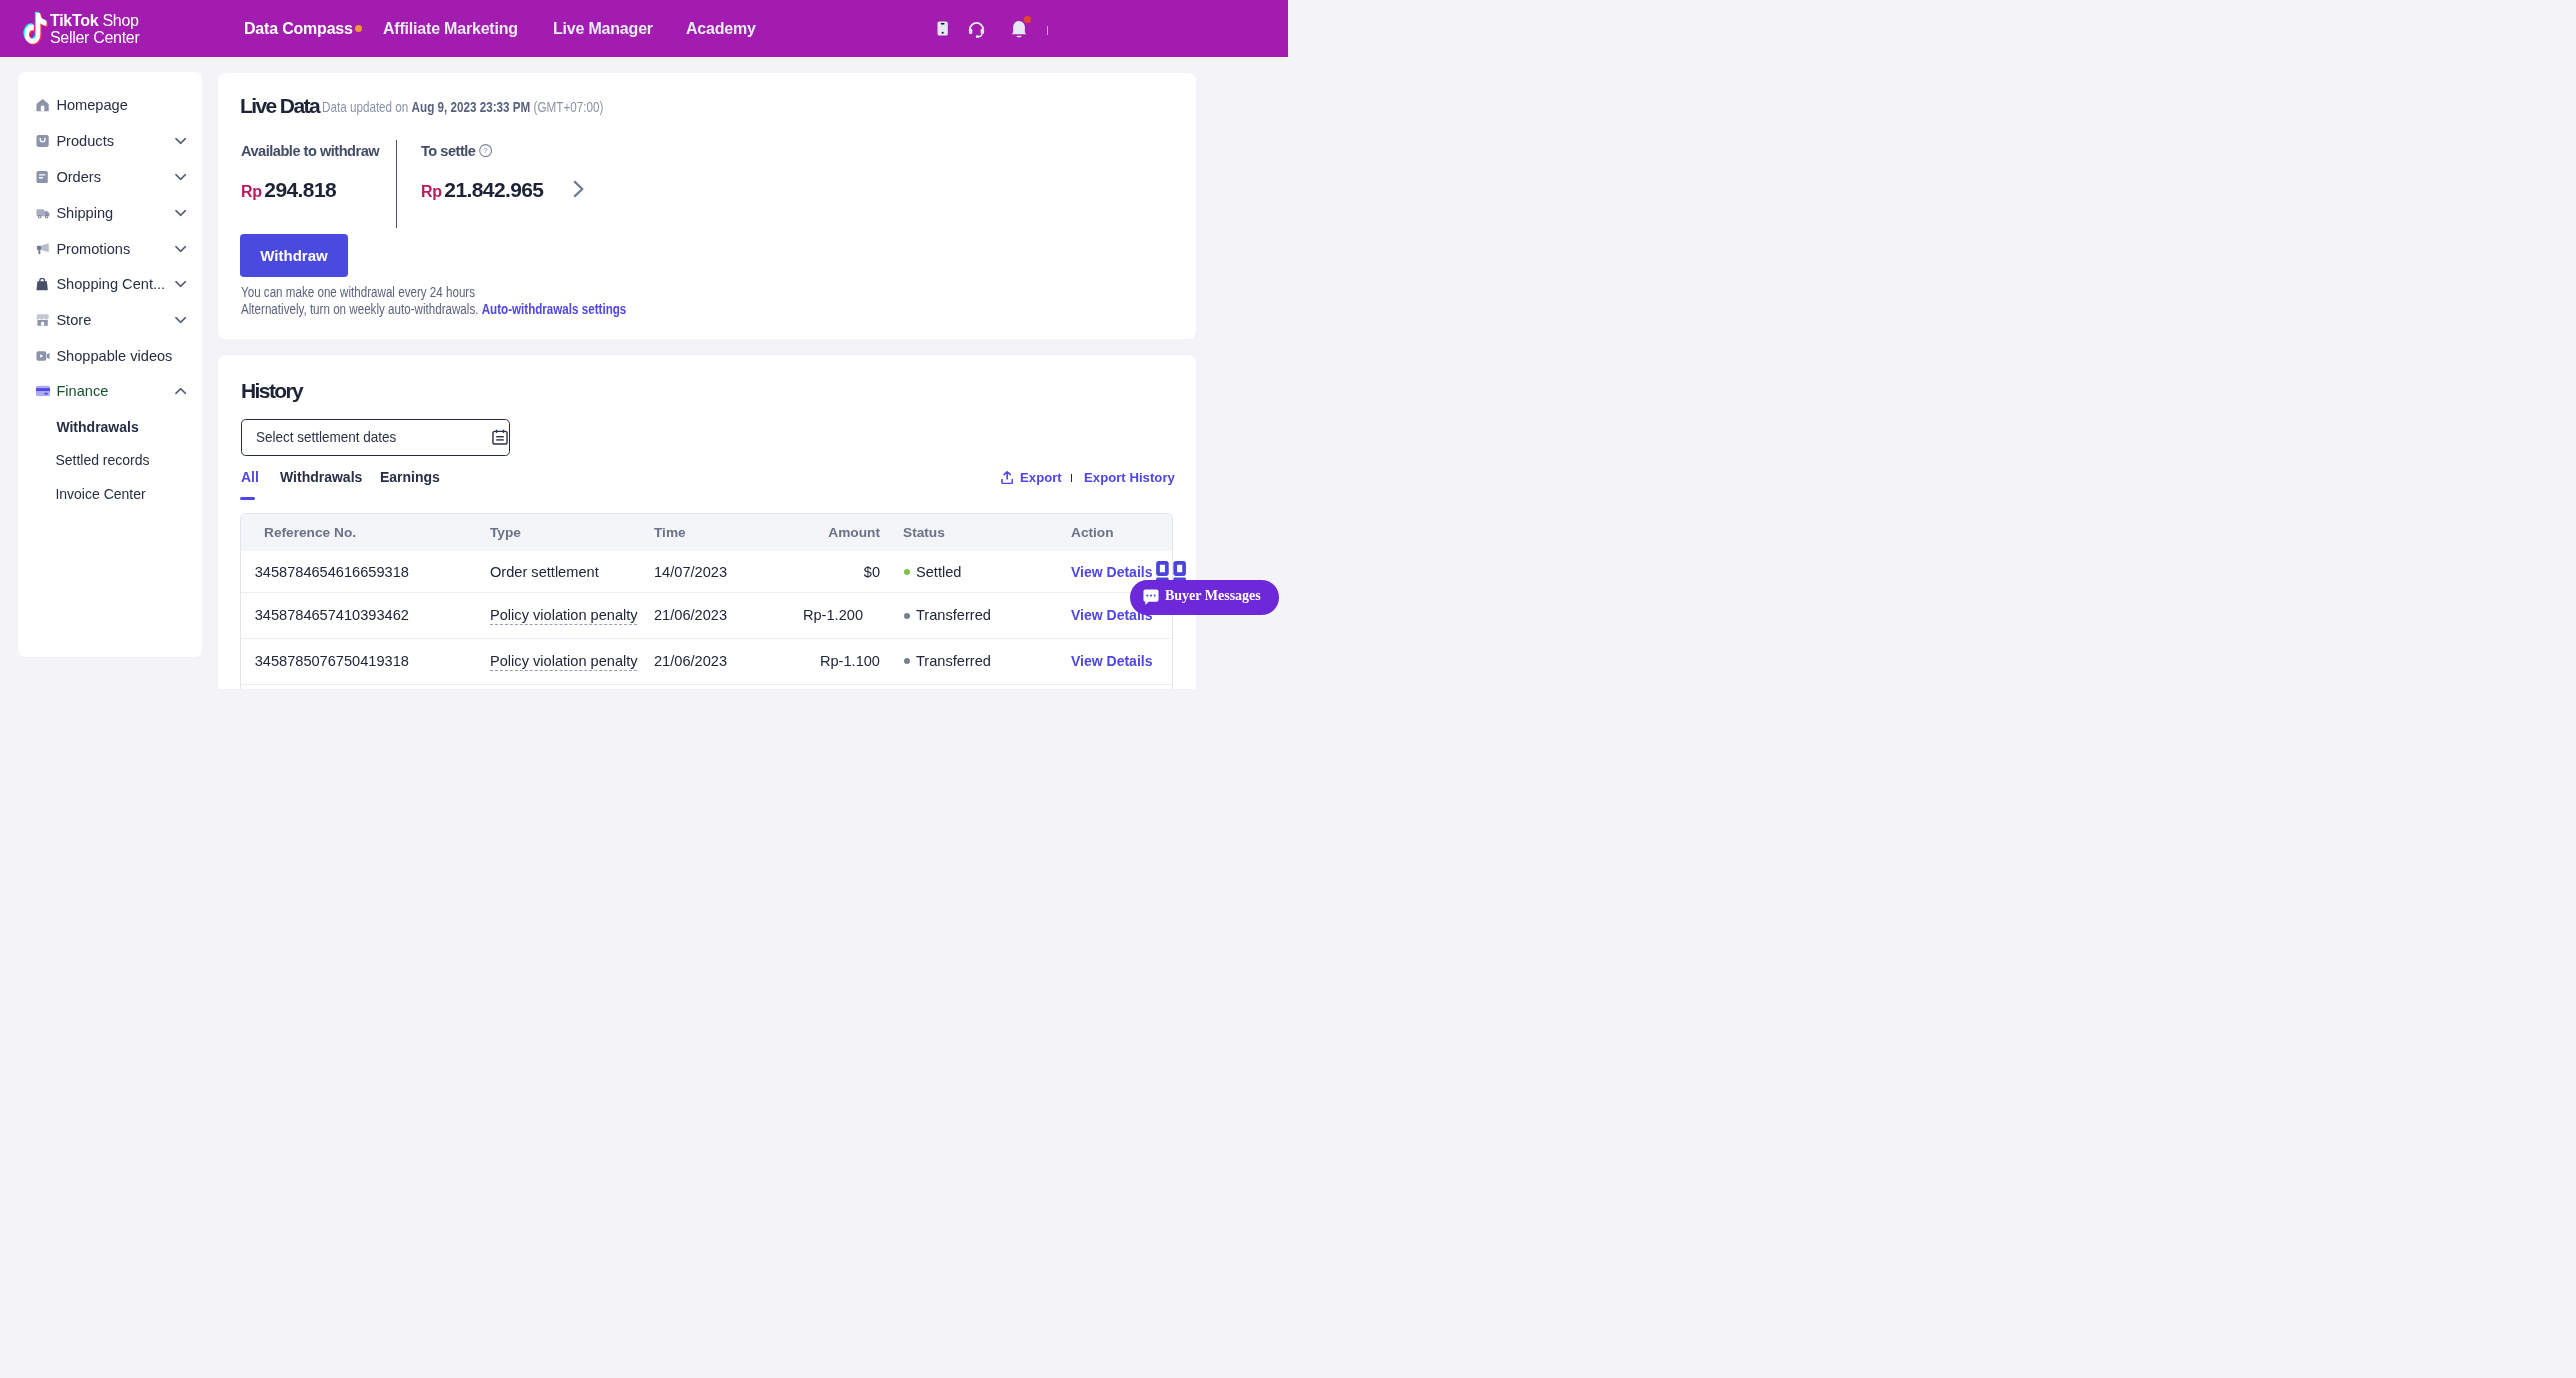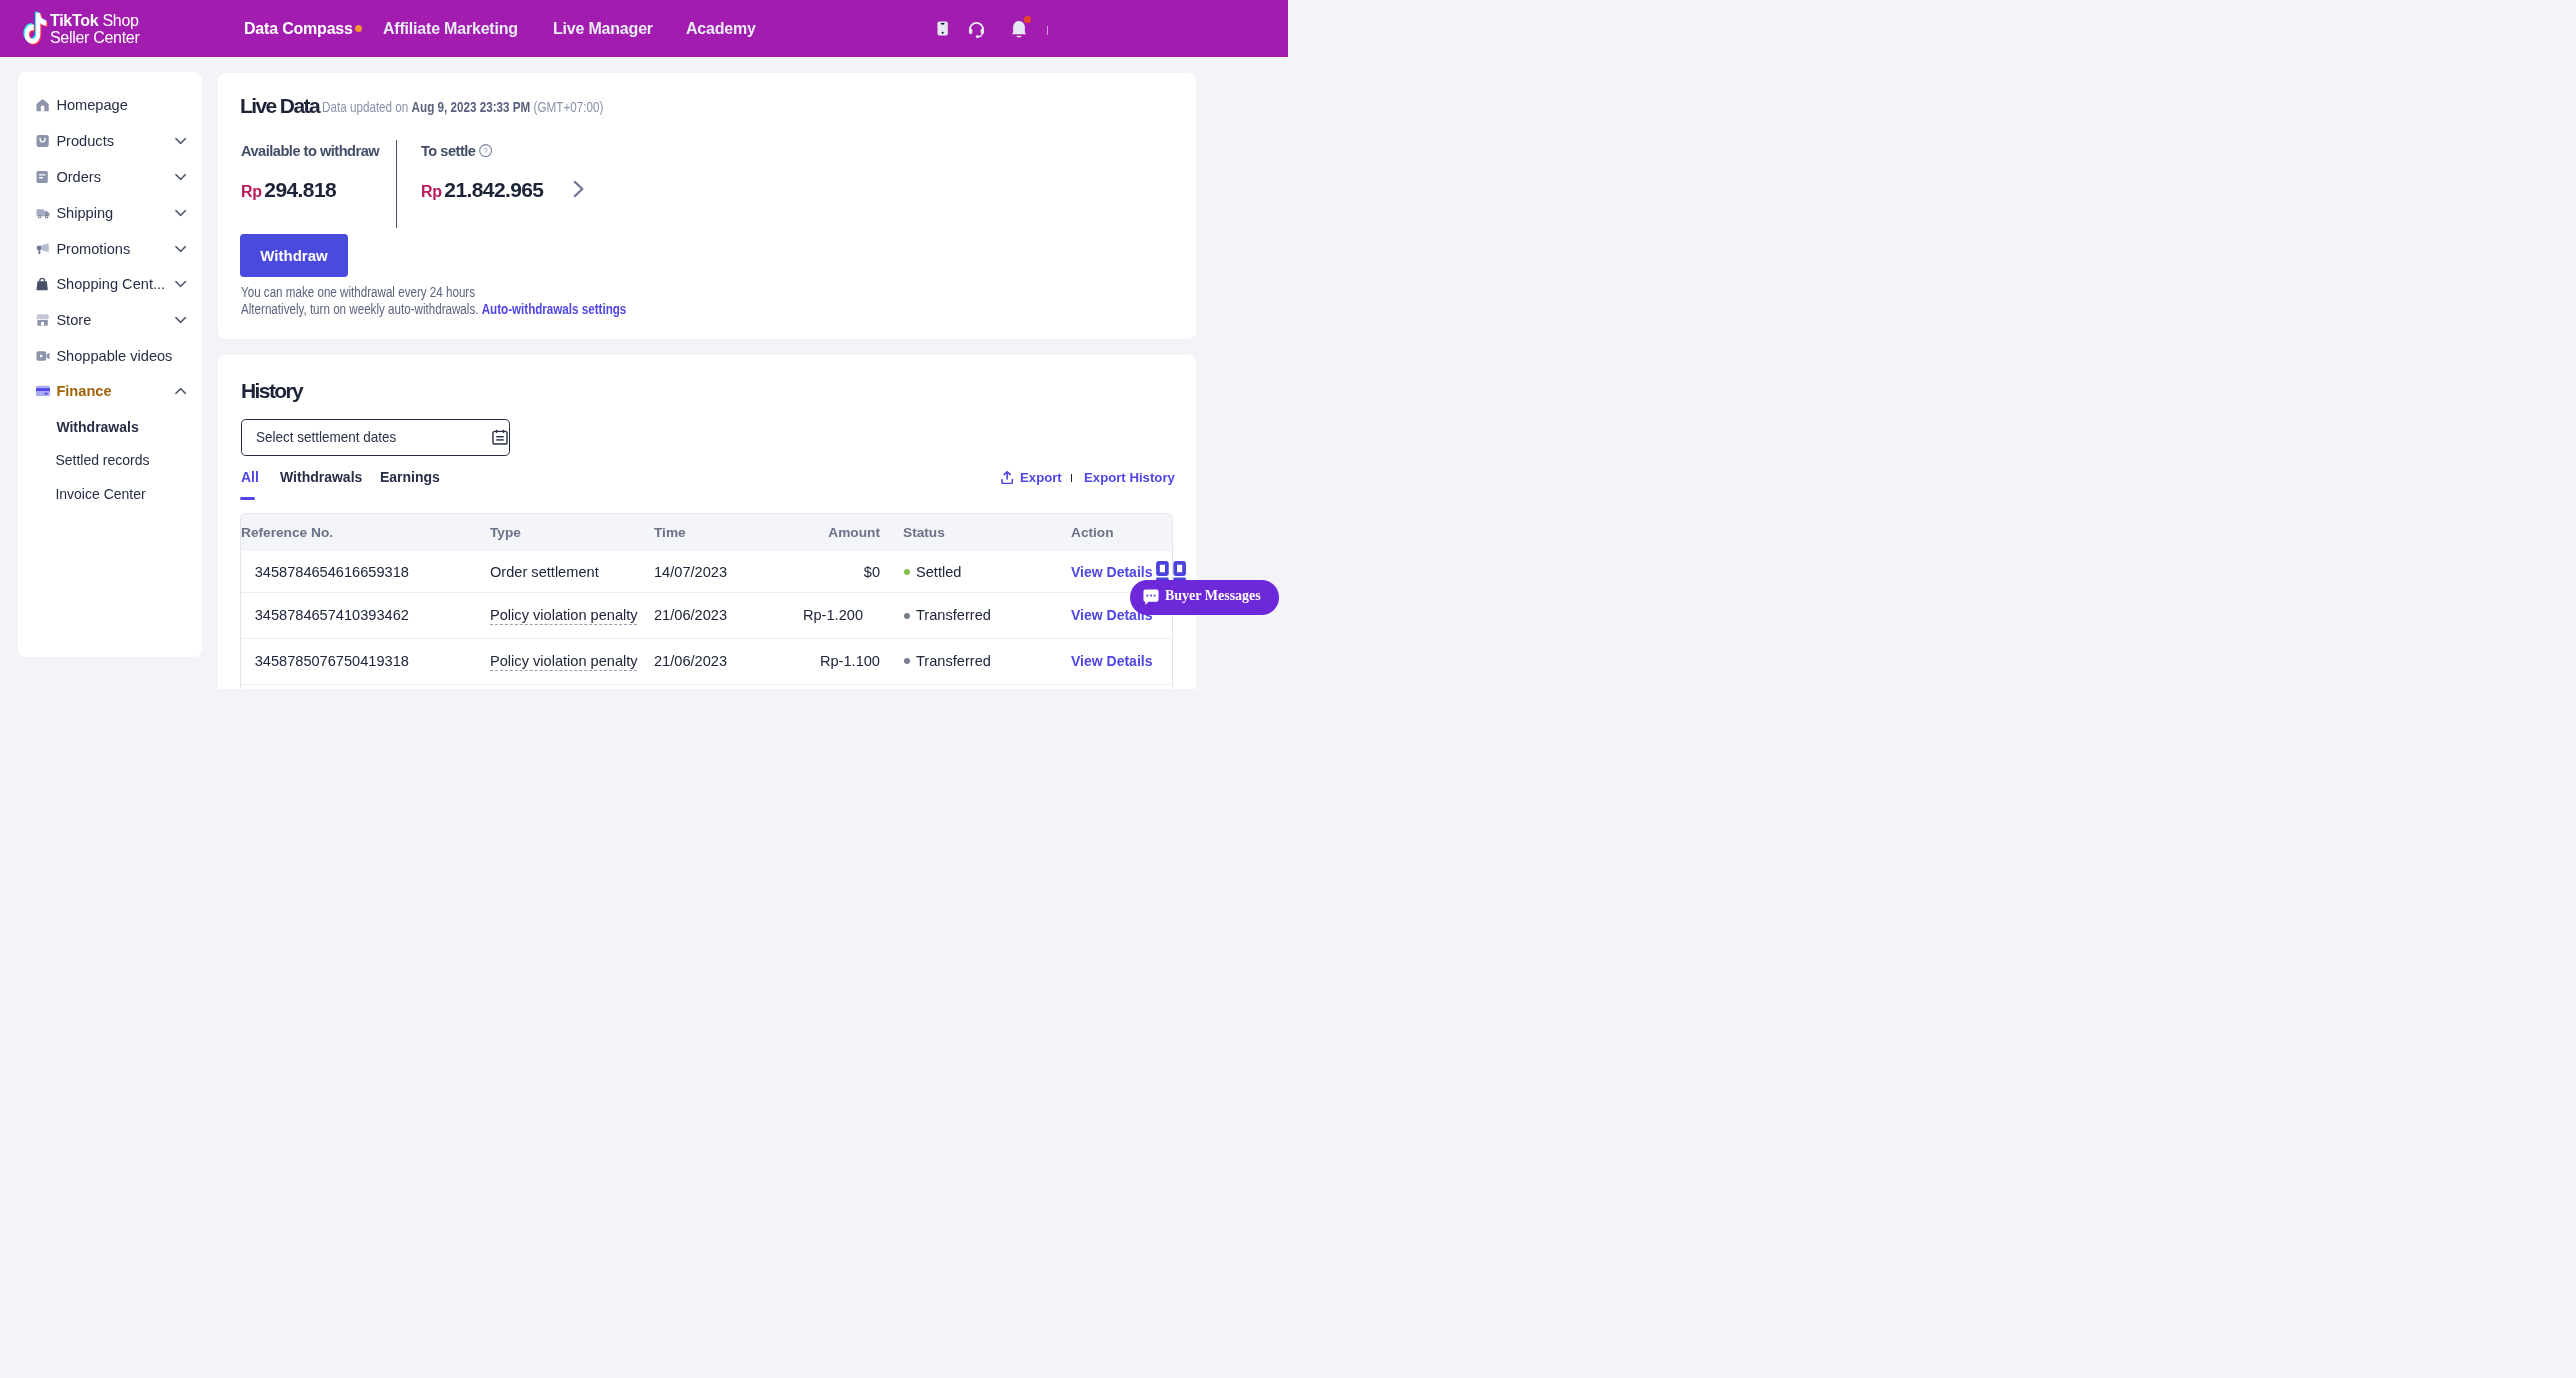--- a/index.html
+++ b/index.html
@@ -191,21 +191,21 @@
         <path d="M4.5 4 L7.8 6 L4.5 8 Z" fill="#fff"></path>
       </svg>
     <span class="stx">Shoppable videos</span>
   </div>
   <div class="sitem" style="top:305px;">
     <svg class="sic" width="14" height="11.3" viewBox="0 0 15 12">
         <rect x="0" y="0.5" width="15" height="11" rx="1.8" fill="#A9ACF0"></rect>
         <rect x="0" y="3" width="15" height="3" fill="#4F46E5"></rect>
         <rect x="9" y="8" width="3.6" height="1.8" rx="0.5" fill="#4F46E5"></rect>
       </svg>
-    <span class="stx" style="color:#a16207; font-weight:700;">Finance</span>
+    <span class="stx" style="color:#14532d; font-weight:400;">Finance</span>
     <svg class="schev" width="11.3" height="6.6" viewBox="0 0 12 7">
         <path d="M1 6 L6 1 L11 6" fill="none" stroke="#555C73" stroke-width="1.6" stroke-linecap="round" stroke-linejoin="round"></path>
       </svg>
   </div>
   <div class="ssub" style="top:355px; font-weight:700;">Withdrawals</div>
   <div class="ssub" style="top:388px; left:37px;">Settled records</div>
   <div class="ssub" style="top:422px; left:37px;">Invoice Center</div>
 </div>
 
 <div id="card1"></div>
@@ -251,21 +251,21 @@
 <div id="tabu"></div>
 <svg class="abs" style="left:1001px; top:471px;" width="12.3" height="13.2" viewBox="0 0 13 14">
   <path d="M6.5 1 V8.5 M3.2 3.8 L6.5 0.8 L9.8 3.8 M1 9 v3 a1.2 1.2 0 0 0 1.2 1.2 h8.6 a1.2 1.2 0 0 0 1.2-1.2 v-3" fill="none" stroke="#4F46E5" stroke-width="1.7" stroke-linecap="round" stroke-linejoin="round"></path>
 </svg>
 <div class="xlink" style="left:1020px;">Export</div>
 <div id="xbar"></div>
 <div class="xlink" style="left:1084px;">Export History</div>
 
 <div id="tbl">
   <div id="thead"></div>
-  <div class="th" style="left:0;">Reference No.</div>
+  <div class="th" style="left:23px;">Reference No.</div>
   <div class="th" style="left:249px;">Type</div>
   <div class="th" style="left:413px;">Time</div>
   <div class="th" style="left:568px; width:71px; text-align:right;">Amount</div>
   <div class="th" style="left:662px;">Status</div>
   <div class="th" style="left:830px;">Action</div>
 
   <div class="td" style="left:13.7px; top:50px;">3458784654616659318</div>
   <div class="td" style="left:249px; top:50px;">Order settlement</div>
   <div class="td" style="left:413px; top:50px;">14/07/2023</div>
   <div class="td" style="left:545px; top:50px; width:94px; text-align:right;">$0</div>

